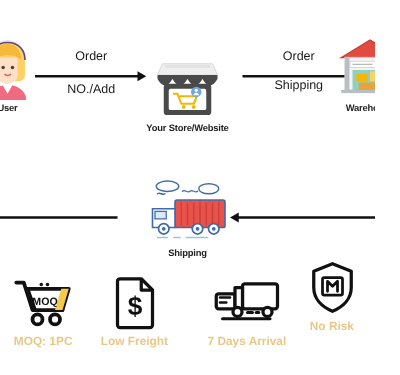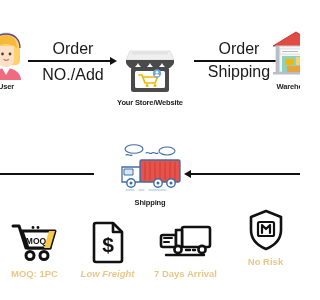--- a/index.html
+++ b/index.html
@@ -26,21 +26,21 @@
     border-top: 4px solid transparent; border-bottom: 4px solid transparent;
     border-left: 7px solid #111;
   }
   .arrow-head-l {
     position: absolute; width: 0; height: 0;
     border-top: 4px solid transparent; border-bottom: 4px solid transparent;
     border-right: 7px solid #111;
   }
   .arrow-text {
     position: absolute; width: 100%; text-align: center;
-    font-size: 16px; color: #1a1a1a; white-space: nowrap;
+    font-size: 10px; color: #1a1a1a; white-space: nowrap;
   }
 
   
   .feature { position: absolute; text-align: center; width: 75px; }
   .feature-icon { height: 44px; display: flex; align-items: center; justify-content: center; }
   .feature-label {
     font-size: 9.5px; font-weight: 700; white-space: nowrap; margin-top: 4px;
   }
 </style>
 </head>
@@ -203,24 +203,24 @@
   </div>
 
   <div class="feature" style="left:70px; top:220px;">
     <div class="feature-icon">
       <svg width="40" height="44" viewBox="0 0 40 44">
         <path d="M8 3h17l9 9v28a2 2 0 0 1-2 2H8a2 2 0 0 1-2-2V5a2 2 0 0 1 2-2z" fill="#fff" stroke="#111" stroke-width="2.6" stroke-linejoin="round"></path>
         <path d="M25 3v9h9" fill="none" stroke="#111" stroke-width="2.6" stroke-linejoin="round"></path>
         <text x="20" y="32" font-family="Liberation Sans, sans-serif" font-size="21" font-weight="700" fill="#111" text-anchor="middle">$</text>
       </svg>
     </div>
-    <div class="feature-label" style="color:#e9c887;font-style:italic;">Low Freight</div>
-  </div>
-
-  <div class="feature" style="left:148px; top:220px;">
+    <div class="feature-label" style="color:#e9c887;">Low Freight</div>
+  </div>
+
+  <div class="feature" style="left:160px; top:220px;">
     <div class="feature-icon">
       <svg width="56" height="40" viewBox="0 0 56 40">
         <rect x="24" y="5" width="28" height="20" rx="2" fill="#fff" stroke="#111" stroke-width="2.6"></rect>
         <path d="M5 13h13v12H5a2 2 0 0 1-2-2v-8a2 2 0 0 1 2-2z" fill="#fff" stroke="#111" stroke-width="2.6" stroke-linejoin="round"></path>
         <path d="M18 8h6v17h-6z" fill="#fff" stroke="#111" stroke-width="2.6" stroke-linejoin="round"></path>
         <path d="M6 16h8" stroke="#111" stroke-width="2" stroke-linecap="round"></path>
         <path d="M6 20h5" stroke="#111" stroke-width="2" stroke-linecap="round"></path>
         <circle cx="20" cy="27.5" r="3.6" fill="#fff" stroke="#111" stroke-width="2.6"></circle>
         <circle cx="44" cy="27.5" r="3.6" fill="#fff" stroke="#111" stroke-width="2.6"></circle>
         <g stroke="#111" stroke-width="2.4" stroke-linecap="round">

